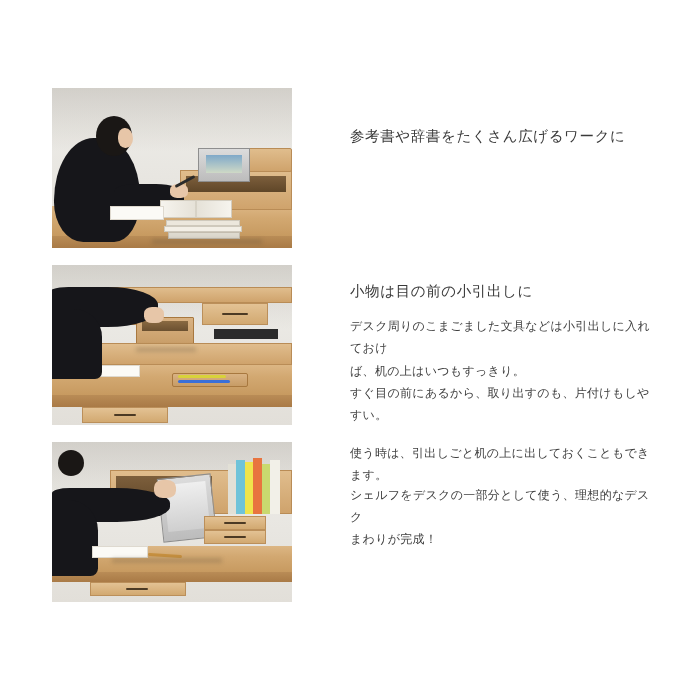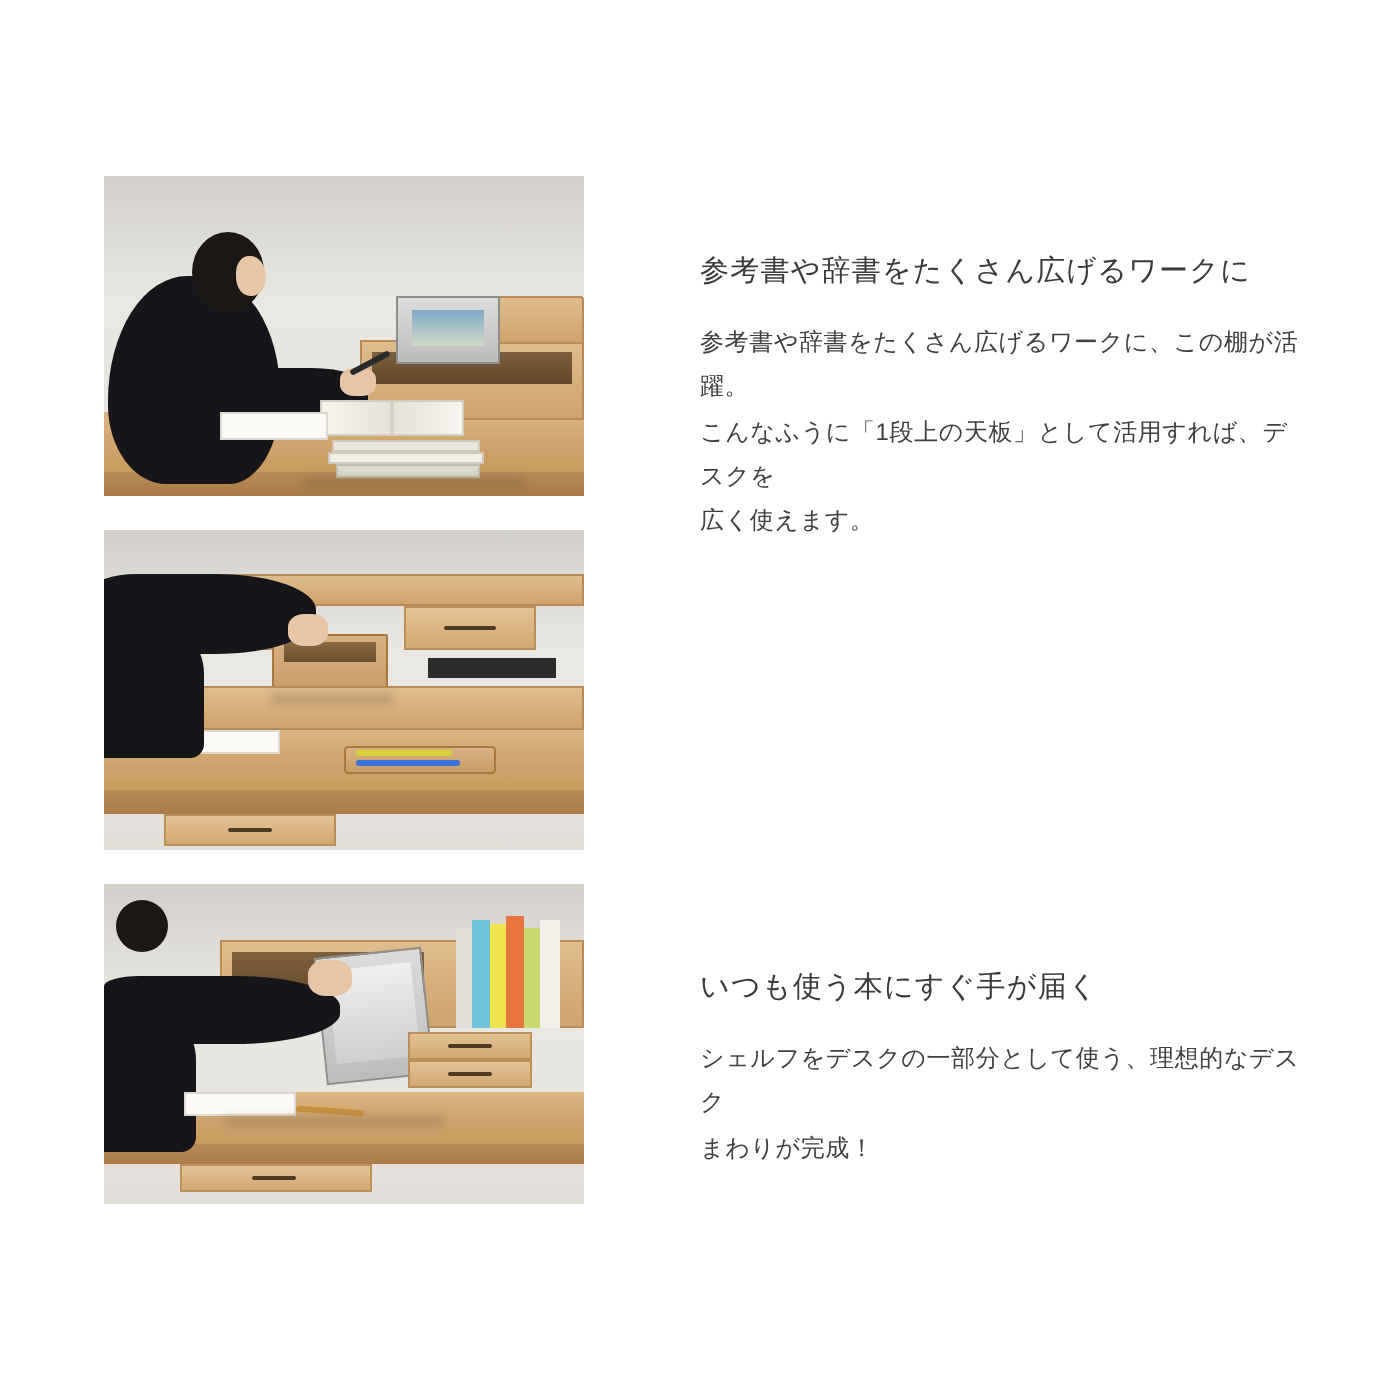--- a/index.html
+++ b/index.html
@@ -200,23 +200,20 @@
       <div class="paper" style="left:58px;top:118px;width:54px;height:14px;"></div>
 
       <div class="bookspine" style="left:114px;top:132px;width:74px;height:6px;background:#ece7dc;border:1px solid #cfc9bc;box-sizing:border-box;"></div>
       <div class="bookspine" style="left:112px;top:138px;width:78px;height:6px;background:#f3efe6;border:1px solid #cfc9bc;box-sizing:border-box;"></div>
       <div class="bookspine" style="left:116px;top:144px;width:72px;height:7px;background:#dedacf;border:1px solid #c3bcae;box-sizing:border-box;"></div>
       <div class="shadow-soft" style="left:100px;top:151px;width:110px;height:5px;"></div>
     </div>
 
     <div class="text-col">
       <h3 class="head">参考書や辞書をたくさん広げるワークに</h3>
-      <p class="body-text">参考書や辞書をたくさん広げるワークに、この棚が活躍。
-こんなふうに「1段上の天板」として活用すれば、デスクを
-広く使えます。</p>
     </div>
   </div>
 
   <div class="section sec-2">
 
     <div class="photo">
       <div class="wall"></div>
       <div class="wall-shadow"></div>
 
       <div class="shelf-box" style="left:30px;top:22px;width:210px;height:16px;"></div>
@@ -241,20 +238,27 @@
 
       <div class="paper" style="left:34px;top:100px;width:54px;height:12px;"></div>
       <div class="bookspine" style="left:162px;top:64px;width:64px;height:10px;background:#2b2b2b;"></div>
 
       <div class="person" style="left:-6px;top:22px;width:112px;height:40px;border-radius:20% 45% 45% 20%;"></div>
       <div class="skin" style="left:92px;top:42px;width:20px;height:16px;"></div>
       <div class="person" style="left:-20px;top:44px;width:70px;height:70px;border-radius:30% 40% 10% 10%;"></div>
       <div class="shadow-soft" style="left:84px;top:82px;width:60px;height:5px;"></div>
     </div>
 
+    <div class="text-col">
+      <h3 class="head">小物は目の前の小引出しに</h3>
+      <p class="body-text">デスク周りのこまごました文具などは小引出しに入れておけ
+ば、机の上はいつもすっきり。
+すぐ目の前にあるから、取り出すのも、片付けもしやすい。</p>
+      <p class="body-text">使う時は、引出しごと机の上に出しておくこともできます。</p>
+    </div>
   </div>
 
   <div class="section sec-3">
 
     <div class="photo">
       <div class="wall"></div>
       <div class="wall-shadow"></div>
 
       <div class="shelf-box" style="left:58px;top:28px;width:182px;height:44px;"></div>
       <div class="shelf-inner" style="left:64px;top:34px;width:96px;height:32px;"></div>
@@ -284,19 +288,18 @@
       <div class="skin" style="left:102px;top:38px;width:22px;height:18px;"></div>
       <div class="person" style="left:-28px;top:58px;width:74px;height:76px;border-radius:30% 40% 10% 10%;"></div>
       <div class="head-ball" style="left:6px;top:8px;width:26px;height:26px;"></div>
 
       <div class="paper" style="left:40px;top:104px;width:56px;height:12px;"></div>
       <div class="pen" style="left:96px;top:112px;width:34px;background:#c7903f;transform:rotate(4deg);"></div>
       <div class="shadow-soft" style="left:60px;top:116px;width:110px;height:5px;"></div>
     </div>
 
     <div class="text-col">
-      <h3 class="head">いつも使う本にすぐ手が届く</h3>
       <p class="body-text">シェルフをデスクの一部分として使う、理想的なデスク
 まわりが完成！</p>
     </div>
   </div>
 
 </div>
 
 </body></html>

